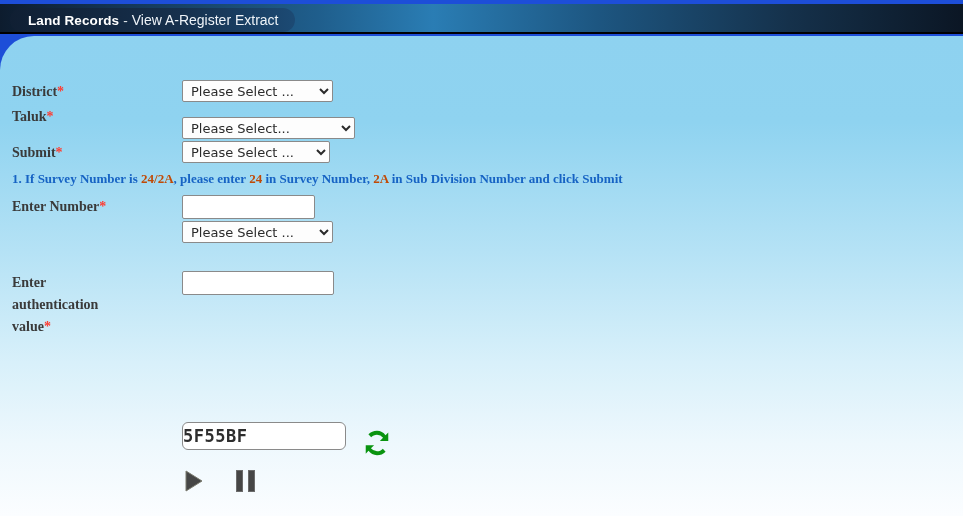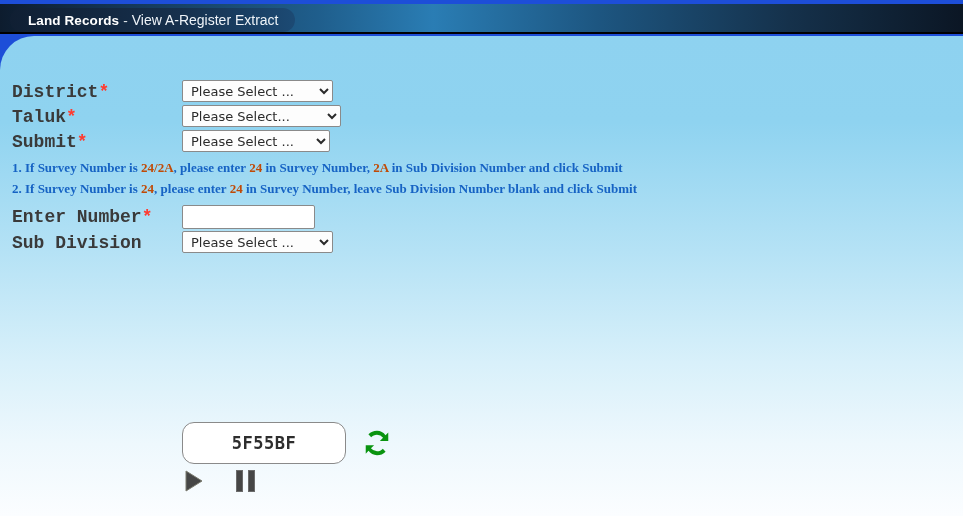--- a/index.html
+++ b/index.html
@@ -95,23 +95,23 @@
   }
   .row {
     display: flex;
     align-items: flex-start;
     margin-bottom: 2px;
   }
   .label {
     width: 170px;
     flex: 0 0 170px;
     color: #3a3a3a;
-    font-size: 18px;
-    font-weight: bold;
-    font-family: Liberation Mono, monospace;
+    font-size: 14px;
+    font-weight: bold;
+    font-family: Liberation Serif, serif;
     line-height: 22px;
     padding-top: 1px;
   }
   .label .req {
     color: #ff3b30;
     font-weight: bold;
   }
   .field { flex: 1 1 auto; }
 
   select.sel {
@@ -122,21 +122,21 @@
     border: 1px solid #8a8a8a;
     border-radius: 2px;
     height: 22px;
     line-height: 20px;
     padding: 0 2px 0 4px;
     box-sizing: border-box;
     -webkit-appearance: menulist;
     appearance: menulist;
   }
   .sel-district { width: 151px; }
-  .sel-taluk    { width: 159px; }
+  .sel-taluk    { width: 173px; margin-top: 12px; }
   .sel-village  { width: 148px; }
   .sel-subdiv   { width: 151px; }
 
   input.txt {
     font-family: "DejaVu Sans", sans-serif;
     font-size: 13px;
     color: #111;
     background: #ffffff;
     border: 1px solid #8a8a8a;
     border-radius: 2px;
@@ -164,27 +164,27 @@
   .spacer-auth { height: 26px; }
 
   
   .captcha-wrap {
     position: absolute;
     left: 182px;
     top: 386px;
   }
   .captcha-box {
     width: 164px;
-    height: 42px;
+    height: 28px;
     background: #ffffff;
     border: 1px solid #8a8a8a;
-    border-radius: 12px;
+    border-radius: 6px;
     display: flex;
     align-items: center;
-    justify-content: center;
+    justify-content: flex-start;
     box-sizing: border-box;
   }
   .captcha-text {
     font-family: "DejaVu Sans Mono", monospace;
     font-size: 17px;
     font-weight: bold;
     color: #2d2d2d;
     letter-spacing: 0.5px;
   }
   .refresh-icon {
@@ -253,43 +253,51 @@
         <div class="label"><span>Submit</span><span class="req">*</span></div>
         <div class="field">
           <select class="sel sel-village">
             <option>Please Select ...</option>
           </select>
         </div>
       </div>
 
       <div class="notes">
         <div class="note"><span>1. If Survey Number is </span><span class="hl">24/2A</span><span>, please enter </span><span class="hl">24</span><span> in Survey Number, </span><span class="hl">2A</span><span> in Sub Division Number and click Submit</span></div>
-        <div class="note"><span>2. If Survey Number is </span><span class="hl">24</span><span>, please enter </span><span class="hl">24</span><span> in Survey Number, leave Sub Division Number blank and click Submit</span></div>
       </div>
 
       <div class="row">
         <div class="label"><span>Enter Number</span><span class="req">*</span></div>
         <div class="field">
           <input class="txt txt-survey" type="text" value="" style="">
         </div>
       </div>
 
       <div class="row">
         <div class="label">
-          <div>Sub Division</div>
         </div>
         <div class="field">
           <select class="sel sel-subdiv">
             <option>Please Select ...</option>
           </select>
         </div>
       </div>
 
       <div class="spacer-auth"></div>
 
+      <div class="row">
+        <div class="label">
+          <div>Enter</div>
+          <div>authentication</div>
+          <div><span>value</span><span class="req">*</span></div>
+        </div>
+        <div class="field">
+          <input class="txt txt-auth" type="text" value="" style="">
+        </div>
+      </div>
 
     </div>
 
     <div class="captcha-wrap">
       <div class="captcha-box">
         <span class="captcha-text">5F55BF</span>
       </div>
 
       <span class="refresh-icon">
         <svg width="34" height="34" viewBox="0 0 32 32" aria-hidden="true">

